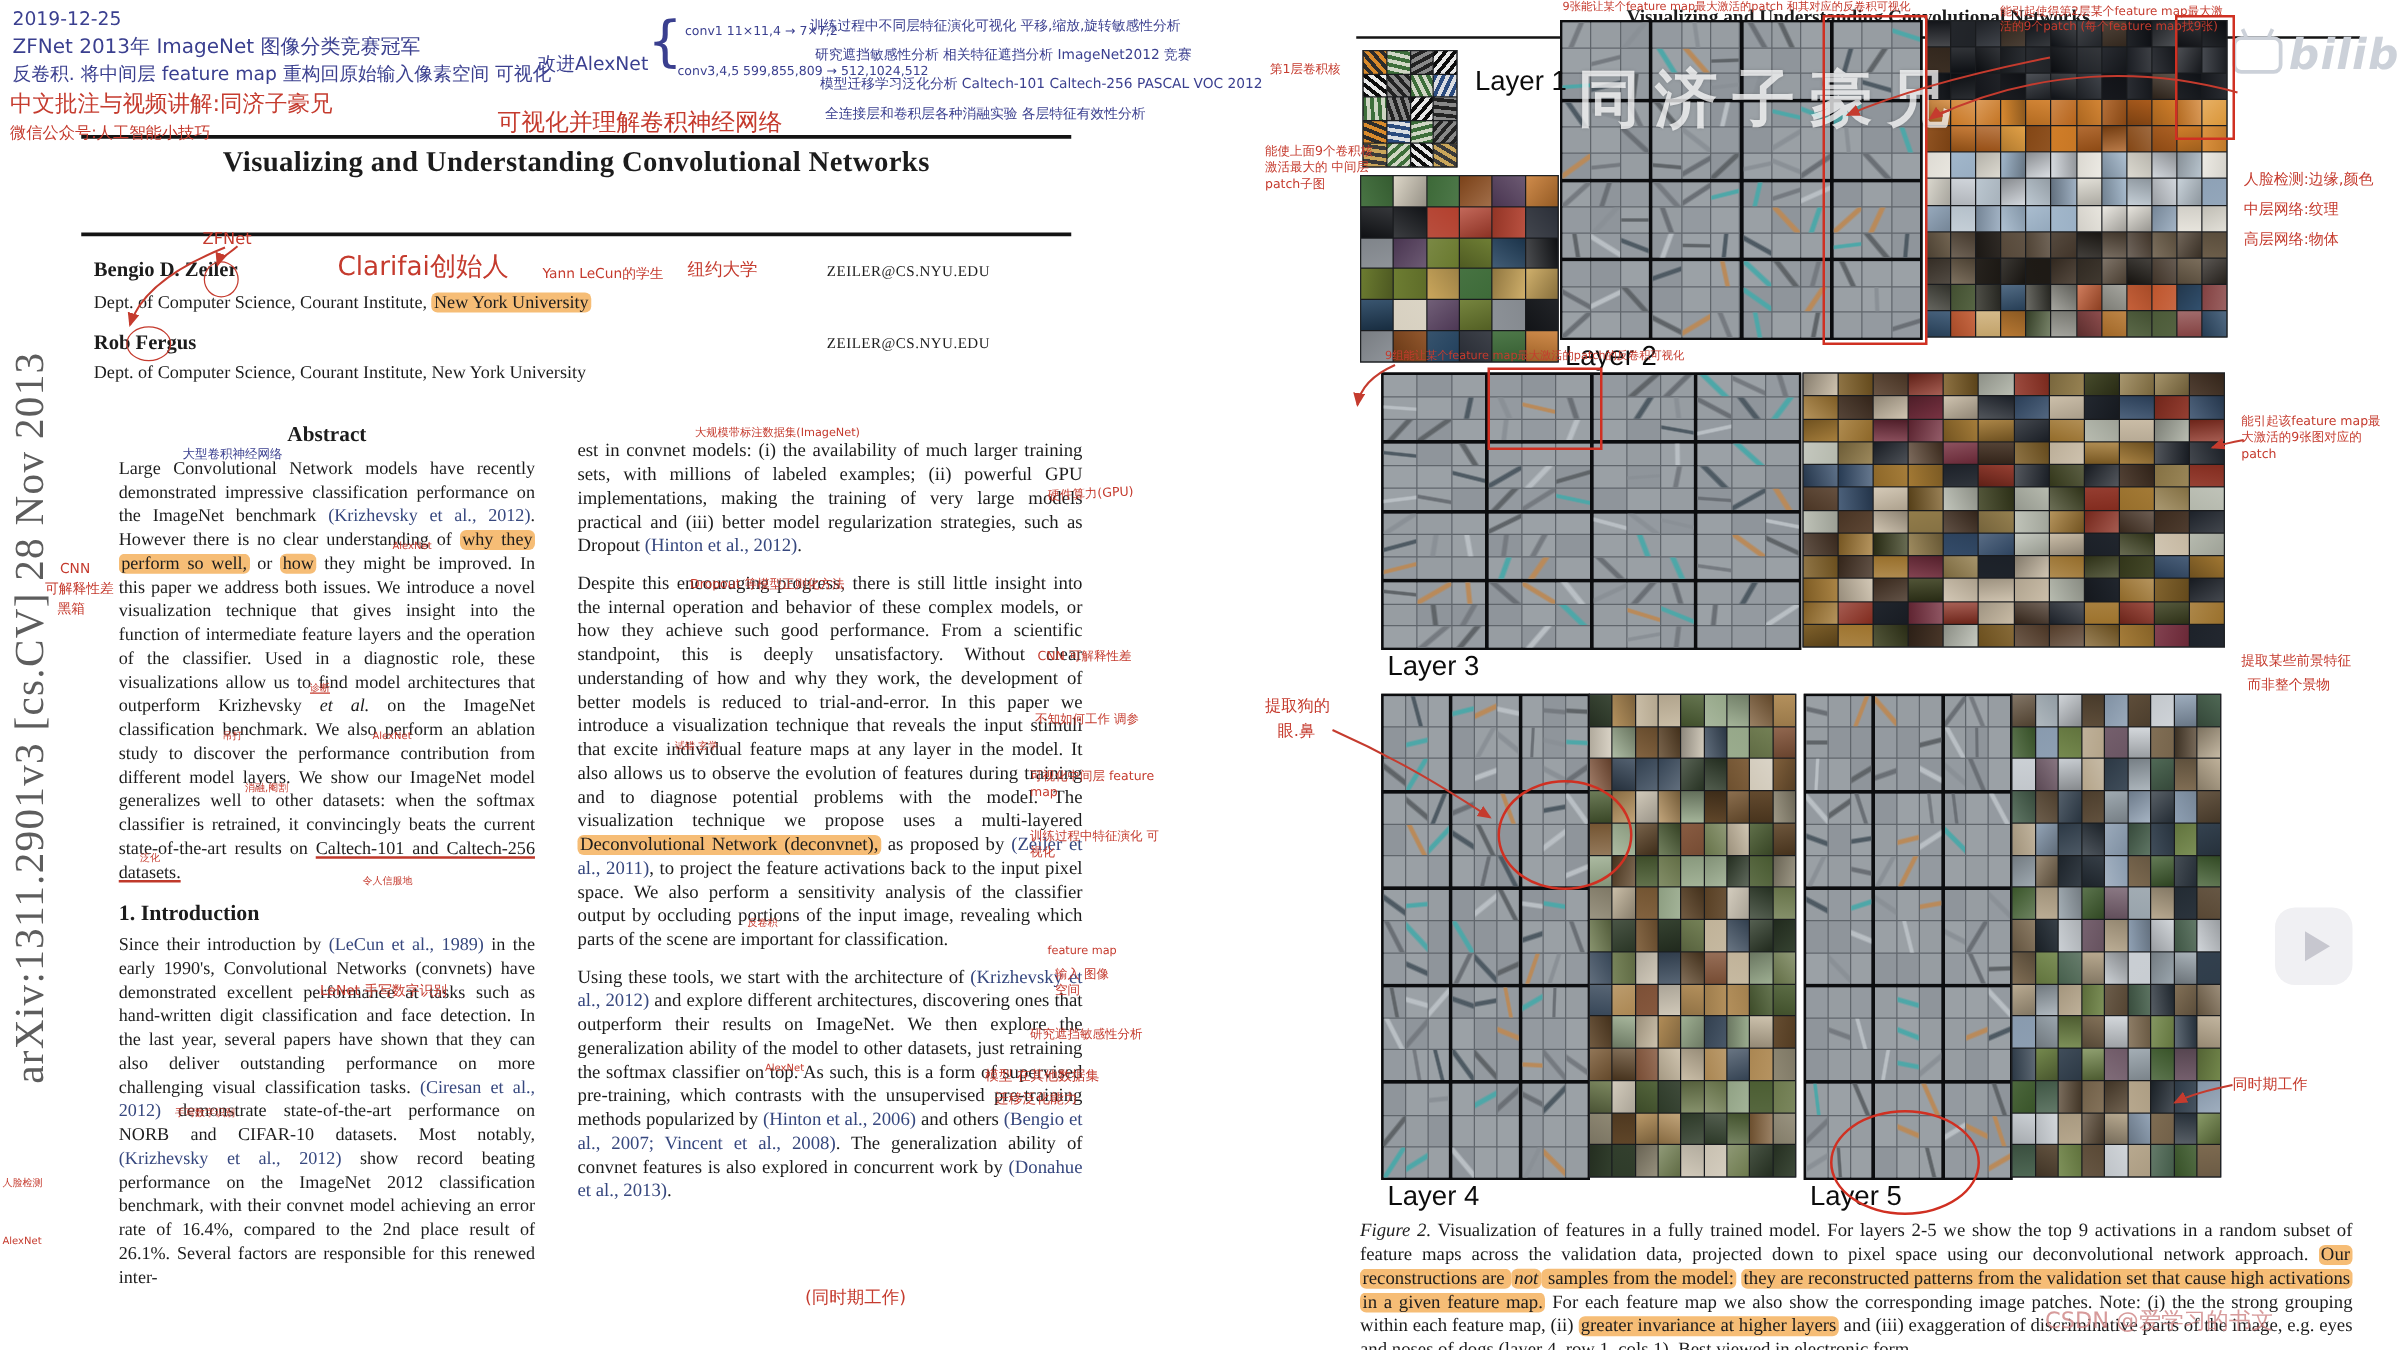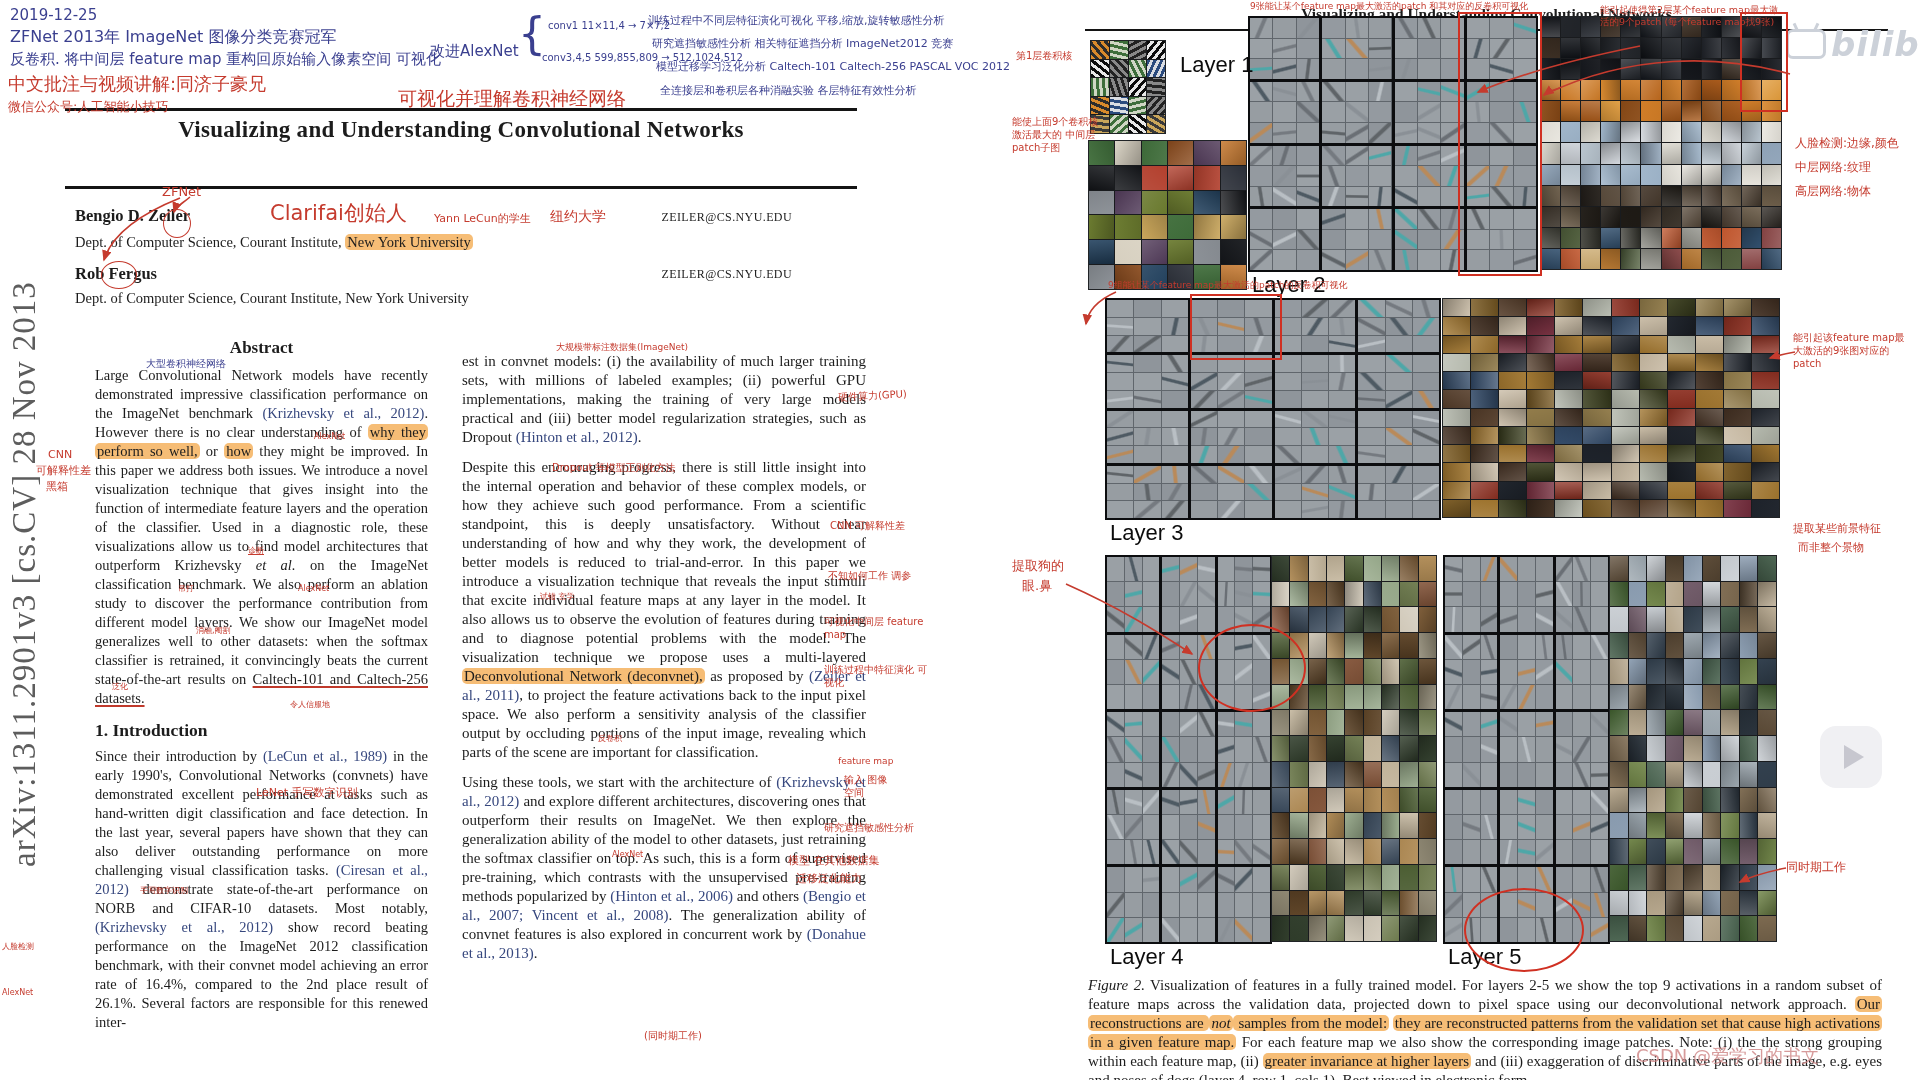--- a/index.html
+++ b/index.html
@@ -1423,20 +1423,21 @@
   <div class="llabel" style="left:1448px;top:944px;">Layer 5</div>
 
   <div class="redbox" style="left:1458px;top:12px;width:80px;height:260px;"></div>
   <div class="redbox" style="left:1740px;top:12px;width:44px;height:96px;"></div>
   <div class="redbox" style="left:1190px;top:294px;width:88px;height:62px;"></div>
   <div class="redell" style="left:1198px;top:624px;width:104px;height:84px;"></div>
   <div class="redell" style="left:1464px;top:888px;width:116px;height:80px;"></div>
 
   <div class="fig-caption" id="figcap"><span class="i">Figure 2.</span><span> Visualization of features in a fully trained model. For layers 2-5 we show the top 9 activations in a random subset of feature maps across the validation data, projected down to pixel space using our deconvolutional network approach. </span><span class="hl">Our reconstructions are </span><span class="hl i">not</span><span class="hl"> samples from the model:</span><span> </span><span class="hl">they are reconstructed patterns from the validation set that cause high activations in a given feature map.</span><span> For each feature map we also show the corresponding image patches. Note: (i) the the strong grouping within each feature map, (ii) </span><span class="hl">greater invariance at higher layers</span><span> and (iii) exaggeration of discriminative parts of the image, e.g. eyes and noses of dogs (layer 4, row 1, cols 1). Best viewed in electronic form.</span></div>
 
+  <div class="wm-tongji">同济子豪兄</div>
   <div class="bili">
     <span class="tv"></span>
     <span class="btxt">bilibili</span>
   </div>
   <div class="playbtn">
     <span class="tri"></span>
   </div>
   <div class="wm-csdn">CSDN @爱学习的书文</div>
 
   <div id="annos">
@@ -1481,21 +1482,21 @@
       <div class="anno red" style="left: 824px; top: 616px; font-size: 10px; width: 106px;">可视化中间层 feature map</div>
       <div class="anno red" style="left: 824px; top: 664px; font-size: 10px; width: 106px;">训练过程中特征演化 可视化</div>
       <div class="anno red" style="left: 540px; top: 592px; font-size: 8px; white-space: nowrap;">试错 玄学</div>
       <div class="anno red" style="left: 598px; top: 734px; font-size: 8px; white-space: nowrap;">反卷积</div>
       <div class="anno red" style="left: 838px; top: 756px; font-size: 9px; white-space: nowrap;">feature map</div>
       <div class="anno red" style="left: 844px; top: 774px; font-size: 10px; width: 50px;">输入 图像 空间</div>
       <div class="anno red" style="left: 824px; top: 822px; font-size: 10px; width: 106px;">研究遮挡敏感性分析</div>
       <div class="anno red" style="left: 788px; top: 854px; font-size: 11px; white-space: nowrap;">模型 在其他数据集</div>
       <div class="anno red" style="left: 796px; top: 872px; font-size: 11px; white-space: nowrap;">迁移泛化能力</div>
       <div class="anno red" style="left: 612px; top: 850px; font-size: 8px; white-space: nowrap;">AlexNet</div>
-      <div class="anno red" style="left: 644px; top: 1030px; font-size: 10px; white-space: nowrap;">(同时期工作)</div>
+      <div class="anno red" style="left: 644px; top: 1030px; font-size: 14px; white-space: nowrap;">(同时期工作)</div>
       <div class="anno red" style="left: 1016px; top: 50px; font-size: 10px; white-space: nowrap;">第1层卷积核</div>
       <div class="anno red" style="left: 1012px; top: 116px; font-size: 10px; width: 96px;">能使上面9个卷积核 激活最大的 中间层patch子图</div>
       <div class="anno red" style="left: 1250px; top: 1px; font-size: 9px; white-space: nowrap;">9张能让某个feature map最大激活的patch 和其对应的反卷积可视化</div>
       <div class="anno red" style="left: 1600px; top: 4px; font-size: 9.5px; width: 180px;">能引起使得第2层某个feature map最大激活的9个patch (每个feature map找9张)</div>
       <div class="anno red" style="left: 1795px; top: 136px; font-size: 12px; white-space: nowrap;">人脸检测:边缘,颜色</div>
       <div class="anno red" style="left: 1795px; top: 160px; font-size: 12px; white-space: nowrap;">中层网络:纹理</div>
       <div class="anno red" style="left: 1795px; top: 184px; font-size: 12px; white-space: nowrap;">高层网络:物体</div>
       <div class="anno red" style="left: 1108px; top: 280px; font-size: 9px; white-space: nowrap;">9组能让某个feature map最大激活的patch的反卷积可视化</div>
       <div class="anno red" style="left: 1012px; top: 558px; font-size: 13px; white-space: nowrap;">提取狗的</div>
       <div class="anno red" style="left: 1022px; top: 578px; font-size: 13px; white-space: nowrap;">眼.鼻</div>

